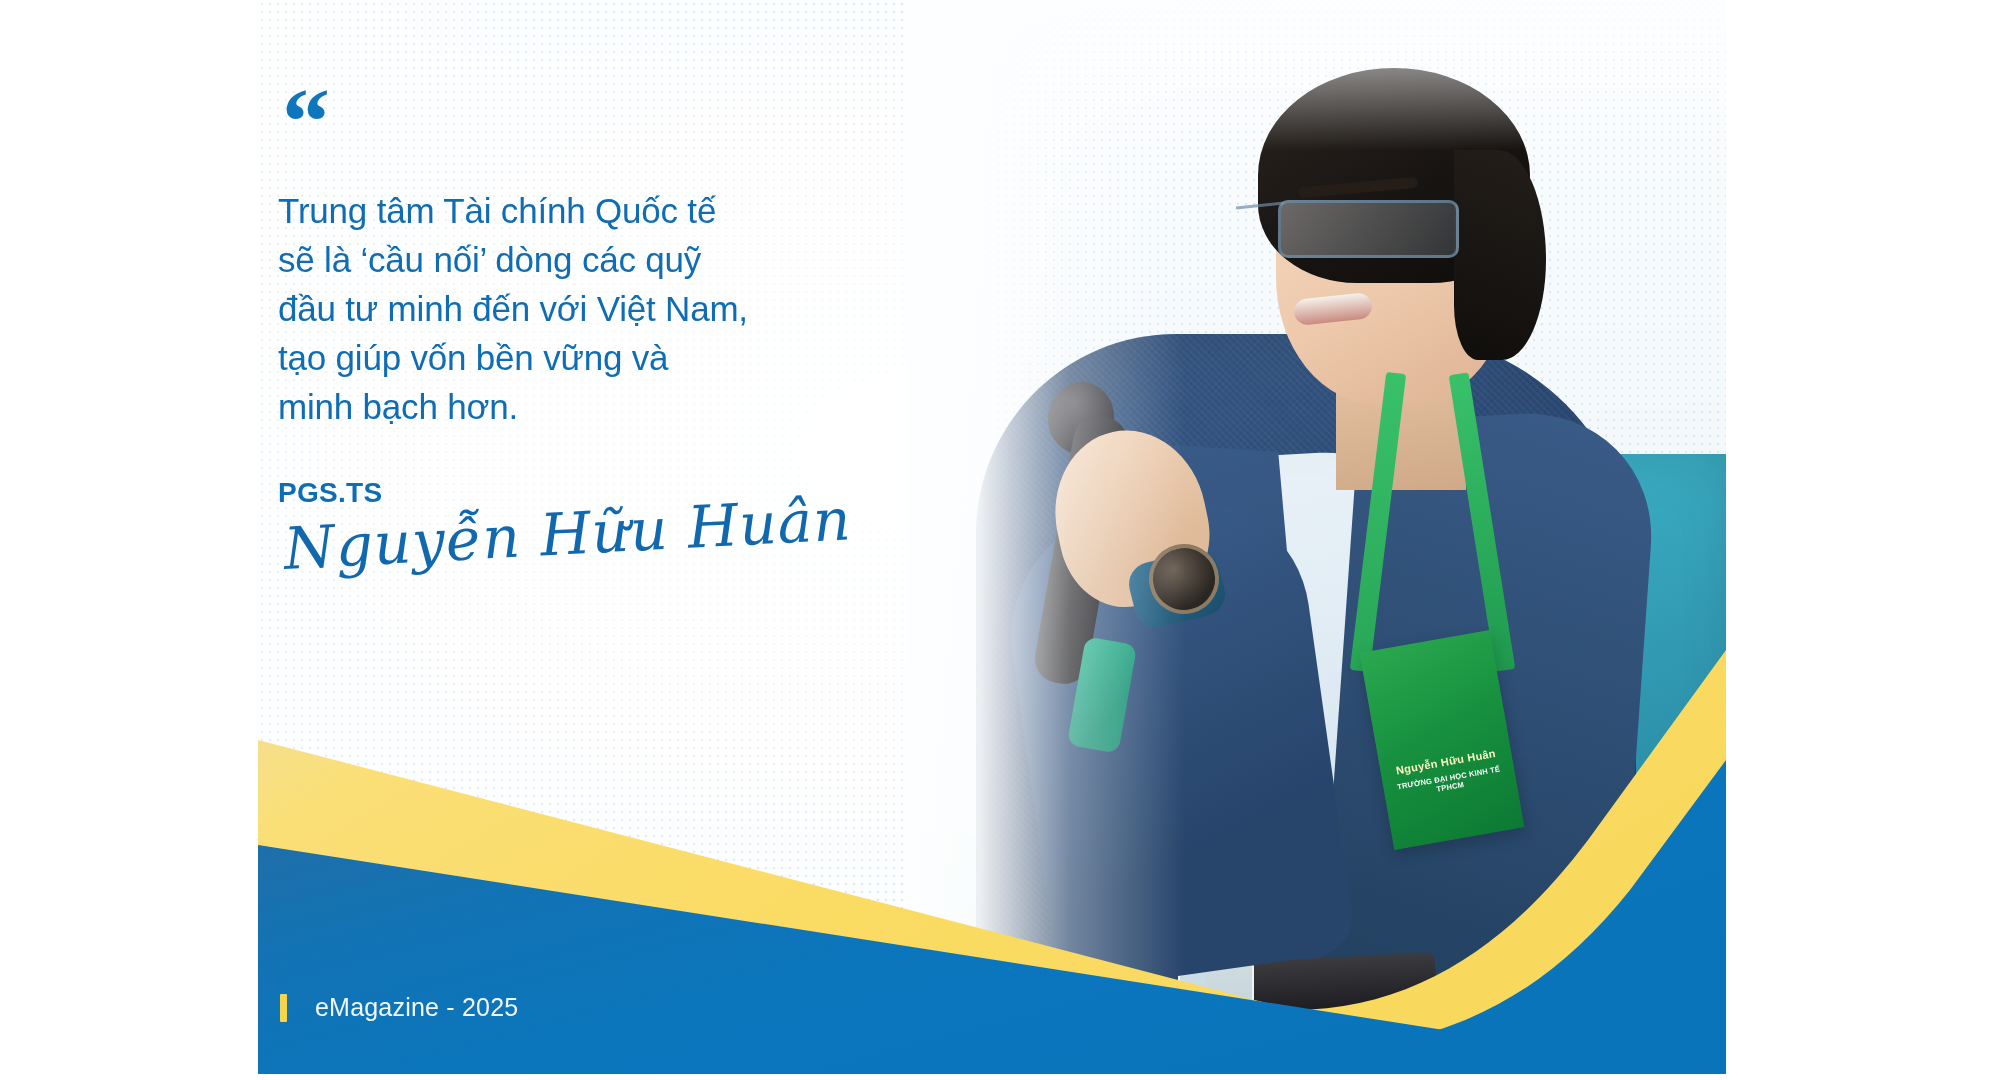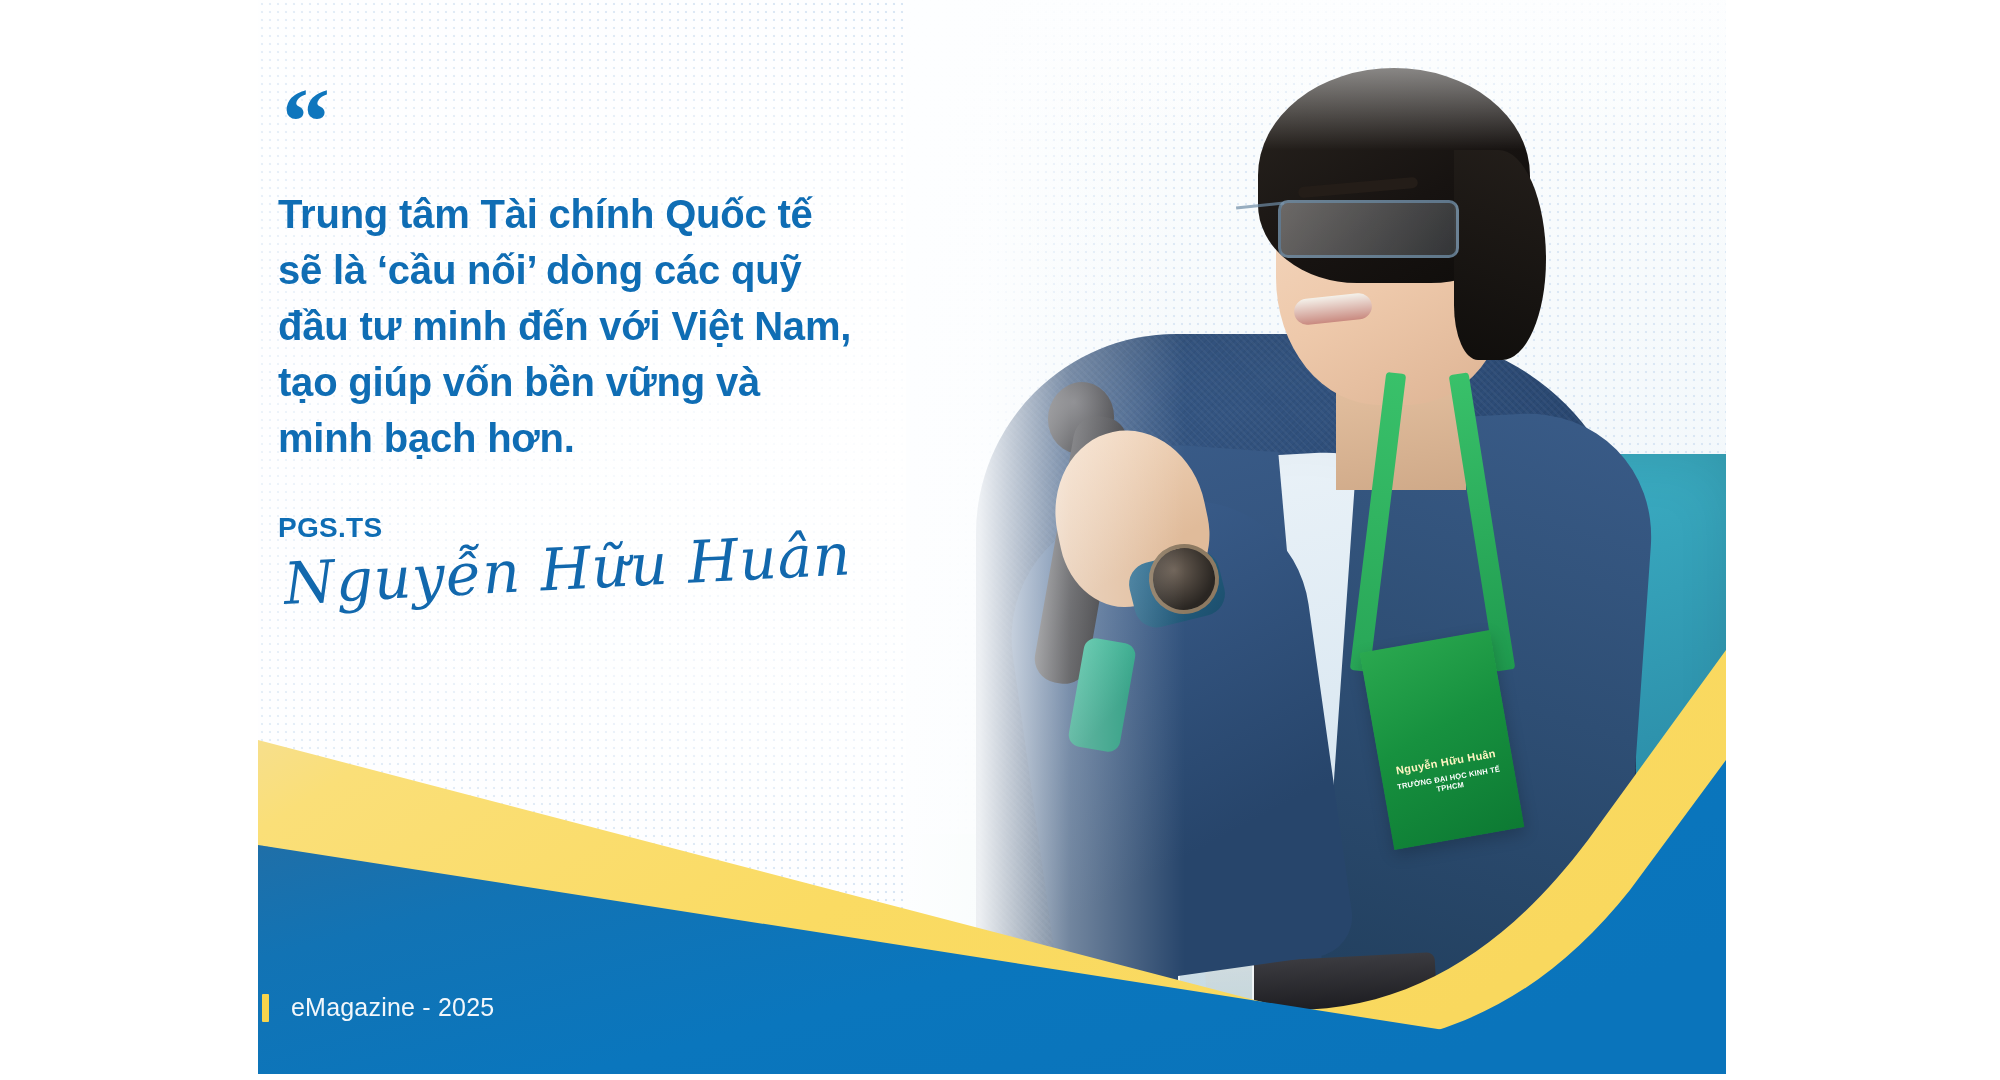--- a/index.html
+++ b/index.html
@@ -321,22 +321,22 @@
   .qmark{
     font-size:96px;line-height:.62;
     color:#0f76bd;font-weight:bold;
     letter-spacing:-2px;
     font-family:"Liberation Serif","DejaVu Serif",serif;
     margin-left:4px;
   }
   .quote-text{
     margin-top:34px;
     color:#0f6db4;
-    font-size:40px;
-    font-weight:bold;
+    font-size:35px;
+    font-weight:normal;
     line-height:1.40;
     letter-spacing:-.2px;
   }
   .quote-text .ln{display:block;white-space:nowrap;}
 
   .role{
     margin-top:46px;
     color:#0f6db4;
     font-size:28px;
     font-weight:bold;
@@ -351,22 +351,22 @@
     font-family:"DejaVu Serif","Liberation Serif",serif;
     letter-spacing:1px;
     transform:rotate(-3deg);
     transform-origin:left center;
     white-space:nowrap;
   }
 
   
   .footer{
     position:absolute;
-    left:4px;bottom:52px;
-    display:flex;align-items:center;gap:22px;
+    left:22px;bottom:52px;
+    display:flex;align-items:center;gap:28px;
     z-index:6;
   }
   .footer-bar{
     width:7px;height:28px;background:#f6d44c;border-radius:1px;
   }
   .footer-text{
     color:#f2f7fb;font-size:25px;letter-spacing:.2px;
   }
 </style>
 </head>

